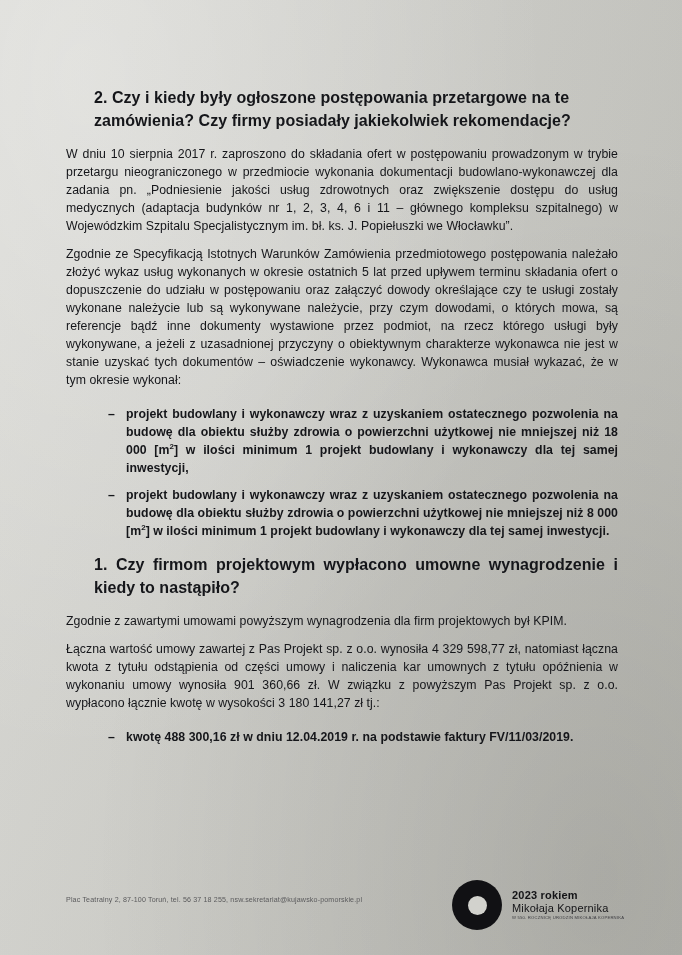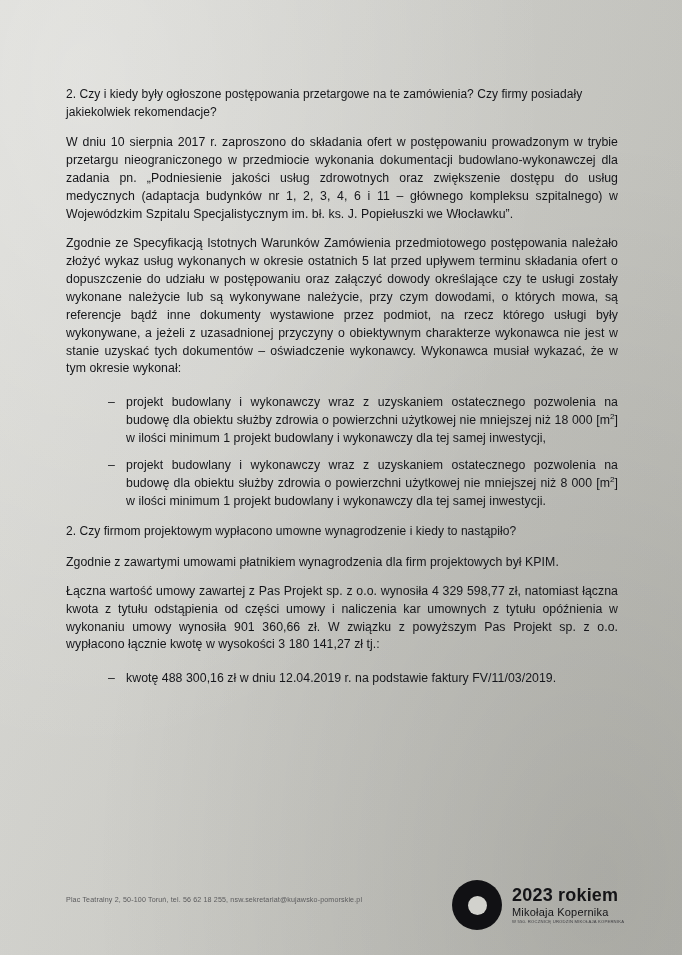--- a/index.html
+++ b/index.html
@@ -40,31 +40,33 @@
   }
   p, li {
     margin: 0 0 11px 0;
     font-size: 12.3px;
     line-height: 1.46;
     text-align: justify;
     text-justify: inter-word;
     letter-spacing: 0.05px;
   }
   .q {
-    font-weight: normal;
-    font-size: 12px;
+    font-weight: bold;
+    font-size: 16px;
     line-height: 1.46;
     margin-bottom: 13px;
     text-align: left;
+    margin-left: 28px;
   }
   .q.just { text-align: justify; }
   ul.dash {
     list-style: none;
     margin: 16px 0 12px 0;
     padding: 0 0 0 42px;
+    font-weight: bold;
   }
   ul.dash > li {
     position: relative;
     padding-left: 18px;
     margin-bottom: 9px;
     text-align: justify;
   }
   ul.dash > li::before {
     content: "–";
     position: absolute;
@@ -103,21 +105,21 @@
     flex: 0 0 auto;
   }
   .logo-mark .inner {
     width: 19px;
     height: 19px;
     border-radius: 50%;
     background: #d2d2cd;
   }
   .logo-text { line-height: 1.15; }
   .logo-text .l1 {
-    font-size: 18px;
+    font-size: 11px;
     font-weight: bold;
     color: #141417;
     letter-spacing: 0.2px;
   }
   .logo-text .l2 {
     font-size: 11px;
     color: #141417;
     letter-spacing: 0.2px;
   }
   .logo-text .l3 {
@@ -141,33 +143,33 @@
 
     <p>Zgodnie ze Specyfikacją Istotnych Warunków Zamówienia przedmiotowego postępowania należało złożyć wykaz usług wykonanych w okresie ostatnich 5 lat przed upływem terminu składania ofert o dopuszczenie do udziału w postępowaniu oraz załączyć dowody określające czy te usługi zostały wykonane należycie lub są wykonywane należycie, przy czym dowodami, o których mowa, są referencje bądź inne dokumenty wystawione przez podmiot, na rzecz którego usługi były wykonywane, a jeżeli z uzasadnionej przyczyny o obiektywnym charakterze wykonawca nie jest w stanie uzyskać tych dokumentów – oświadczenie wykonawcy. Wykonawca musiał wykazać, że w tym okresie wykonał:</p>
 
     <ul class="dash">
       <li>projekt budowlany i wykonawczy wraz z uzyskaniem ostatecznego pozwolenia na budowę dla obiektu służby zdrowia o powierzchni użytkowej nie mniejszej niż 18 000 [m<sup>2</sup>] w ilości minimum 1 projekt budowlany i wykonawczy dla tej samej inwestycji,</li>
       <li>projekt budowlany i wykonawczy wraz z uzyskaniem ostatecznego pozwolenia na budowę dla obiektu służby zdrowia o powierzchni użytkowej nie mniejszej niż 8 000 [m<sup>2</sup>] w ilości minimum 1 projekt budowlany i wykonawczy dla tej samej inwestycji.</li>
     </ul>
 
 
 
-    <p class="q just">2. Czy firmom projektowym wypłacono umowne wynagrodzenie i kiedy to nastąpiło?</p>
+    <p class="q just">1. Czy firmom projektowym wypłacono umowne wynagrodzenie i kiedy to nastąpiło?</p>
 
-    <p>Zgodnie z zawartymi umowami płatnikiem wynagrodzenia dla firm projektowych był KPIM.</p>
+    <p>Zgodnie z zawartymi umowami powyższym wynagrodzenia dla firm projektowych był KPIM.</p>
 
     <p>Łączna wartość umowy zawartej z Pas Projekt sp. z o.o. wynosiła 4 329 598,77 zł, natomiast łączna kwota z tytułu odstąpienia od części umowy i naliczenia kar umownych z tytułu opóźnienia w wykonaniu umowy wynosiła 901 360,66 zł. W związku z powyższym Pas Projekt sp. z o.o. wypłacono łącznie kwotę w wysokości 3 180 141,27 zł tj.:</p>
 
     <ul class="dash tight">
       <li>kwotę 488 300,16 zł  w dniu 12.04.2019 r. na podstawie faktury FV/11/03/2019.</li>
     </ul>
 
   </div>
 
-  <div class="footer">Plac Teatralny 2, 50-100 Toruń, tel. 56 62 18 255, nsw.sekretariat@kujawsko-pomorskie.pl</div>
+  <div class="footer">Plac Teatralny 2, 87-100 Toruń, tel. 56 37 18 255, nsw.sekretariat@kujawsko-pomorskie.pl</div>
 
   <div class="logo-wrap">
     <div class="logo-mark">
       <div class="inner"></div>
     </div>
     <div class="logo-text">
       <div class="l1">2023 rokiem</div>
       <div class="l2">Mikołaja Kopernika</div>
       <div class="l3">W 550. ROCZNICĘ URODZIN MIKOŁAJA KOPERNIKA</div>
     </div>

